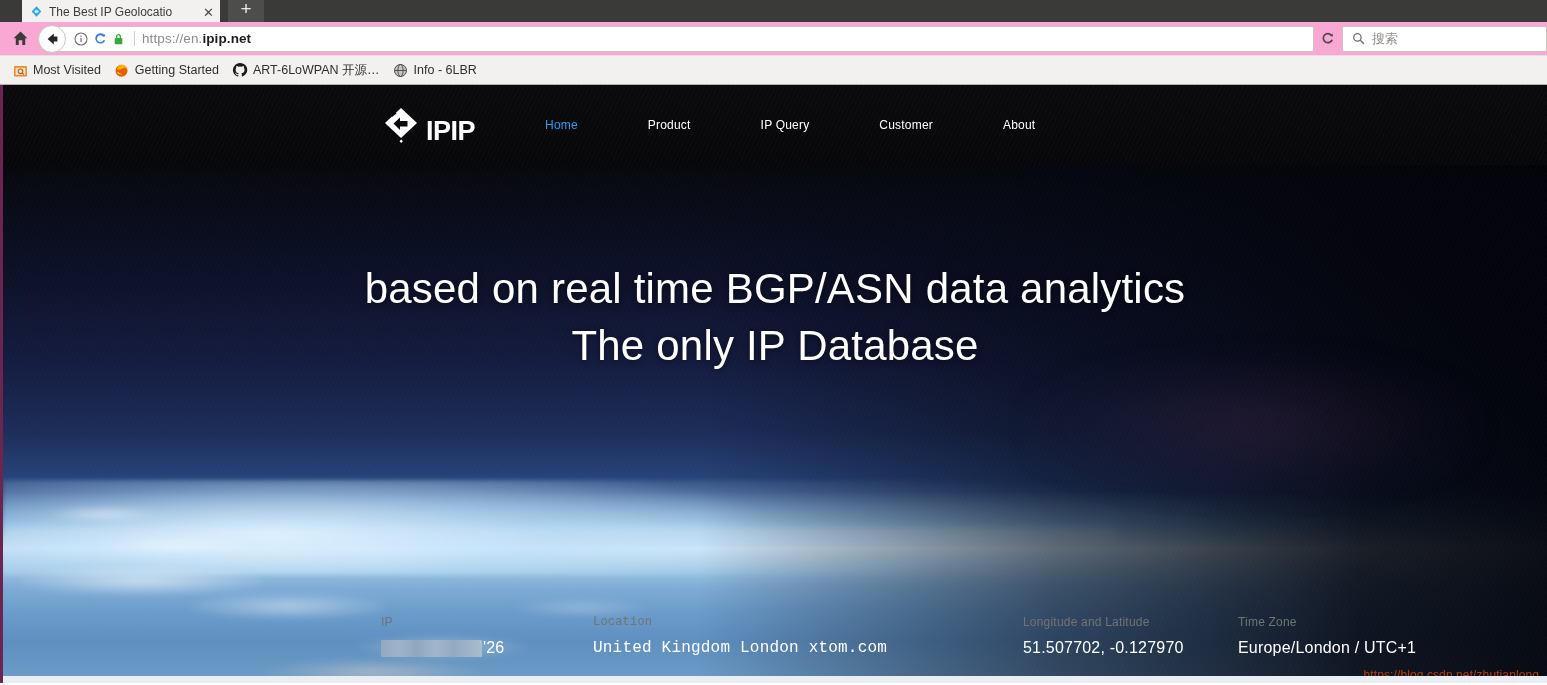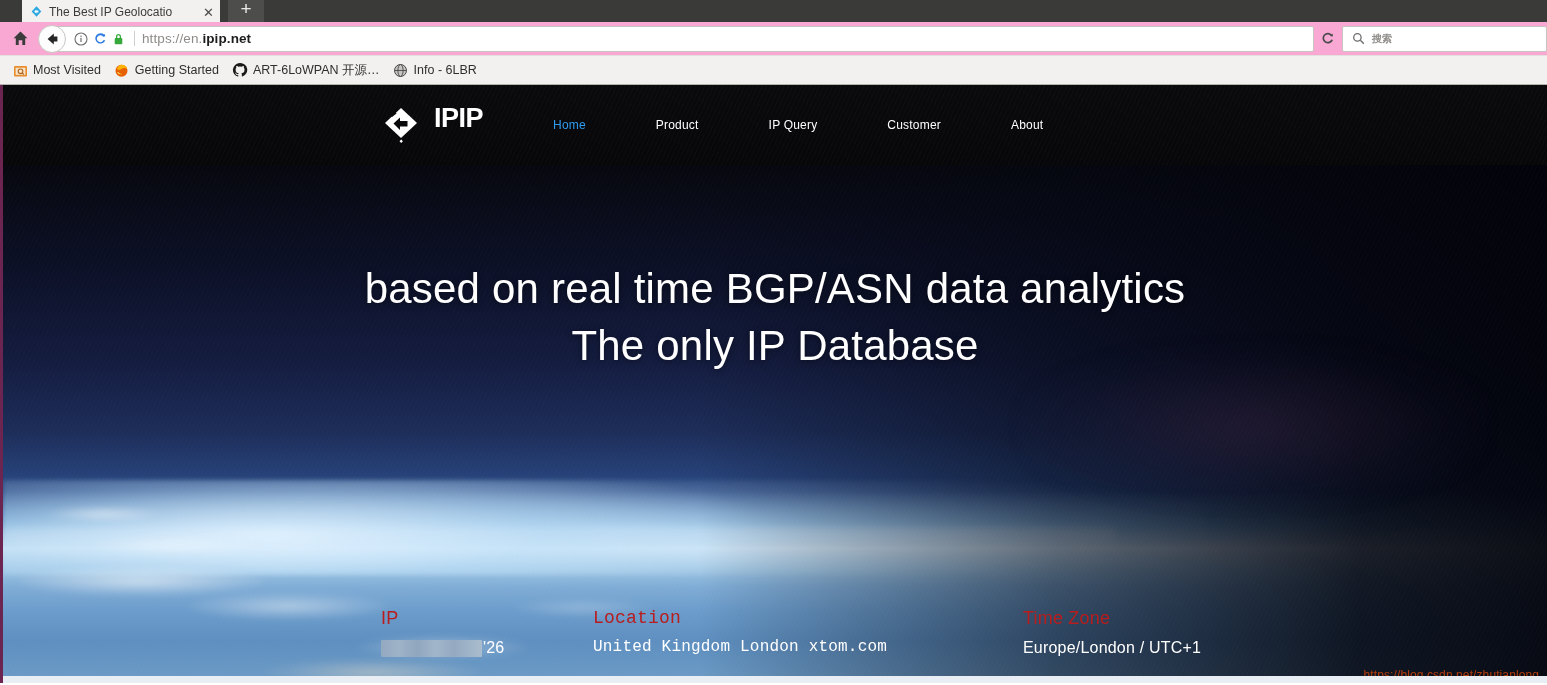--- a/index.html
+++ b/index.html
@@ -79,21 +79,21 @@
   .reload-btn {
     width: 26px; height: 26px; display:flex; align-items:center; justify-content:center;
     cursor:pointer; flex: 0 0 26px;
   }
   .searchbar {
     width: 205px; height: 26px; background: #fff;
     border: 1px solid #c7c4c1; border-radius: 2px;
     display: flex; align-items: center; gap: 6px;
     padding: 0 8px; flex: 0 0 205px; margin-left: 2px;
   }
-  .search-ph { font-size: 10px; color: #8f8c89; font-weight: bold; }
+  .search-ph { font-size: 13px; color: #8f8c89; }
 
   .bookmarks {
     height: 29px; background: #f2f1f0;
     display: flex; align-items: center; gap: 0;
     padding-left: 8px;
     border-bottom: 1px solid #b5b2af;
   }
   .bm {
     display: flex; align-items: center; gap: 5px;
     padding: 2px 9px 2px 4px; cursor: pointer; border-radius: 2px;
@@ -113,21 +113,21 @@
   
   .site-header {
     position: absolute; top: 0; left: 0; right: 0; height: 80px;
     background:
       repeating-linear-gradient(115deg, rgba(255,255,255,.018) 0 1px, rgba(0,0,0,0) 1px 4px),
       linear-gradient(180deg, #0a0a0d 0%, #07070a 100%);
     display: flex; align-items: center;
     z-index: 5;
   }
   .logo {
-    display: flex; align-items: flex-start; gap: 12px;
+    display: flex; align-items: flex-end; gap: 4px;
     margin-left: 378px; cursor: pointer;
   }
   .logo-mark { width: 42px; height: 40px; flex: 0 0 42px; }
   .logo-word {
     font-size: 27px; font-weight: 800; color: #fff;
     letter-spacing: -0.5px; line-height: 1; margin-left: -1px;
     font-family: "Liberation Sans", sans-serif;
   }
   .mainnav { display: flex; align-items: center; margin-left: 35px; }
   .nav-item {
@@ -224,21 +224,21 @@
   
   .info-strip {
     position: absolute; left: 0; right: 0; bottom: 26px;
     display: flex; z-index: 4; padding-left: 378px;
   }
   .info-col { display: flex; flex-direction: column; gap: 10px; }
   .info-ip   { width: 212px; }
   .info-loc  { width: 430px; font-family: Liberation Mono, monospace; }
   .info-ll   { width: 215px; }
   .info-tz   { width: 260px; }
-  .info-label { font-size: 18px; color: #b91c1c; letter-spacing: .2px; }
+  .info-label { font-size: 12px; color: #737373; letter-spacing: .2px; }
   .info-value { font-size: 16px; color: #fff; white-space: nowrap; letter-spacing: .2px; }
   .ip-value { display: flex; align-items: center; }
   .ip-mask {
     display: inline-block; width: 101px; height: 17px;
     background: linear-gradient(90deg,#93a9c0 0%,#9fb3c8 18%,#8fa6be 36%,#a2b6ca 54%,#94aac1 72%,#aabdce 100%);
     border-radius: 1px;
   }
   .ip-tail { font-size: 16px; color: #fff; margin-left: 1px; }
 
   
@@ -407,20 +407,24 @@
             <span class="ip-mask"></span>
               <span class="ip-tail">'26</span>
           </span>
         </div>
 
         <div class="info-col info-loc">
           <span class="info-label">Location</span>
           <span class="info-value">United Kingdom London xtom.com</span>
         </div>
 
+        <div class="info-col info-ll">
+          <span class="info-label">Longitude and Latitude</span>
+          <span class="info-value">51.507702, -0.127970</span>
+        </div>
 
         <div class="info-col info-tz">
           <span class="info-label">Time Zone</span>
           <span class="info-value">Europe/London / UTC+1</span>
         </div>
       </div>
     </div>
 
     <div class="site-header">
       <div class="logo">

